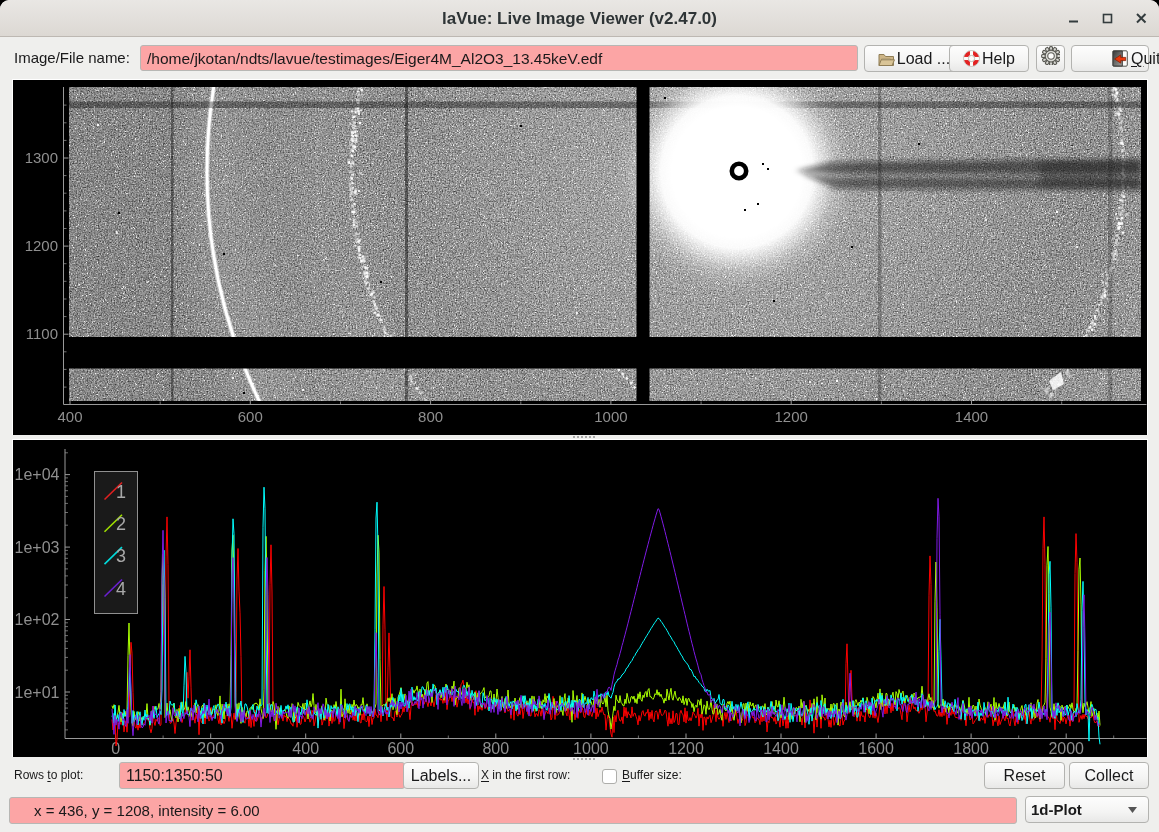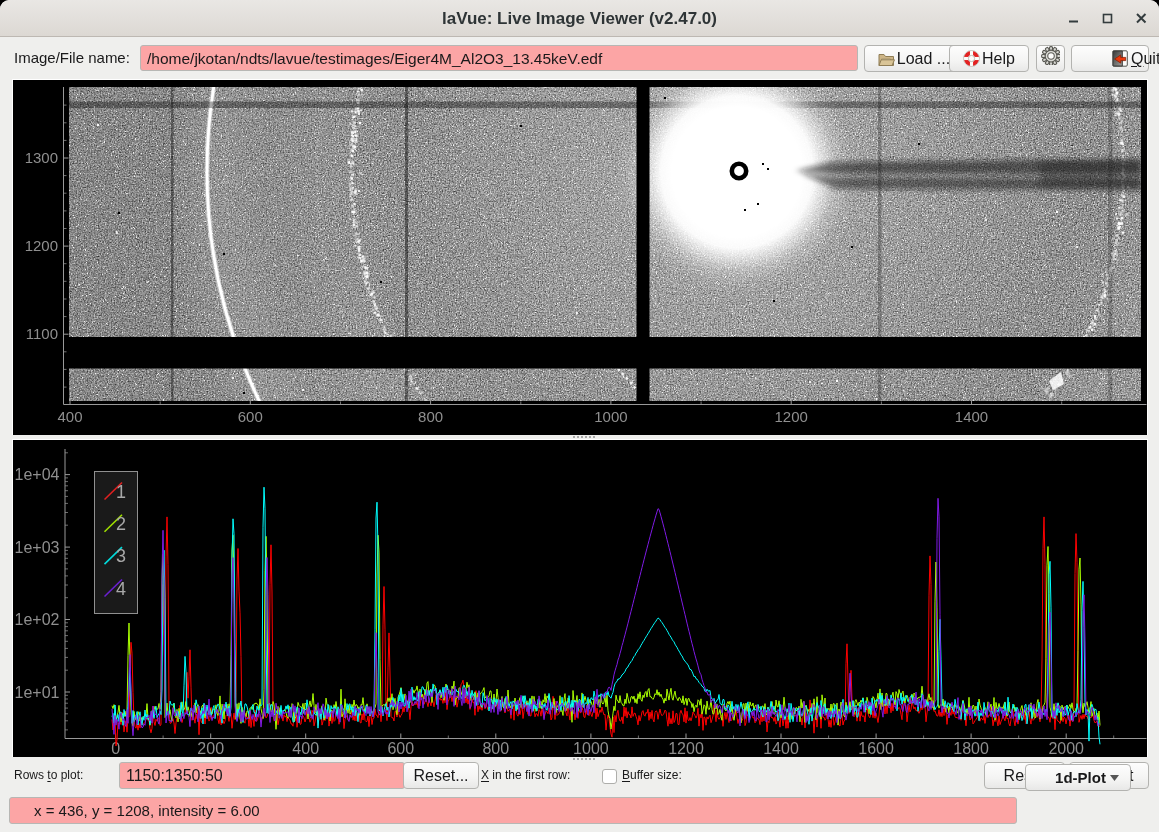--- a/index.html
+++ b/index.html
@@ -656,24 +656,24 @@
   <div class="dots" style="top:758px;">
       <div class="dot"></div>
       <div class="dot"></div>
       <div class="dot"></div>
       <div class="dot"></div>
       <div class="dot"></div>
       <div class="dot"></div>
     </div>
   <div class="ctl lbl" style="left:14px; top:768px;">Rows <span class="ul">t</span>o plot:</div>
   <div class="inp" style="left:107px; top:762px; width:286px; height:27px; line-height:25px;margin-left:12px;">1150:1350:50</div>
-  <div class="btn" style="left:403px; top:762px; width:76px; height:27px; line-height:25px;">Reset...</div>
+  <div class="btn" style="left:403px; top:762px; width:76px; height:27px; line-height:25px;">Labels...</div>
   <div class="ctl lbl" style="left:481px; top:768px;"><span class="ul">X</span> in the first row:</div>
   <div class="abs" style="left:602px; top:769px; width:15px; height:15px; background:#fff; border:1px solid #aeaeab; border-radius:3px;"></div>
   <div class="ctl lbl" style="left:622px; top:768px;"><span class="ul">B</span>uffer size:</div>
   <div class="btn" style="left:984px; top:762px; width:81px; height:27px; line-height:25px;">Reset</div>
   <div class="btn" style="left:1069px; top:762px; width:80px; height:27px; line-height:25px;">Collect</div>
   <div class="inp" style="left:9px; top:797px; width:1008px; height:27px; line-height:25px; font-size:15px;padding-left:24px;">x = 436, y = 1208, intensity = 6.00</div>
-  <div class="btn" style="left:1025px; top:764px; width:106px; height:27px; line-height:25px; text-align:center; padding-left:5px; font-weight:bold; font-size:15px;">1d-Plot
+  <div class="btn" style="left:1025px; top:796px; width:124px; height:27px; line-height:25px; text-align:left; padding-left:5px; font-weight:bold; font-size:15px;">1d-Plot
     <svg class="abs" style="right:10px; top:10px;" width="10" height="7" viewBox="0 0 10 7">
         <path d="M0,0 h9 l-4.5,6 z" fill="#555"></path>
       </svg>
   </div>
 </div>
 </body></html>

